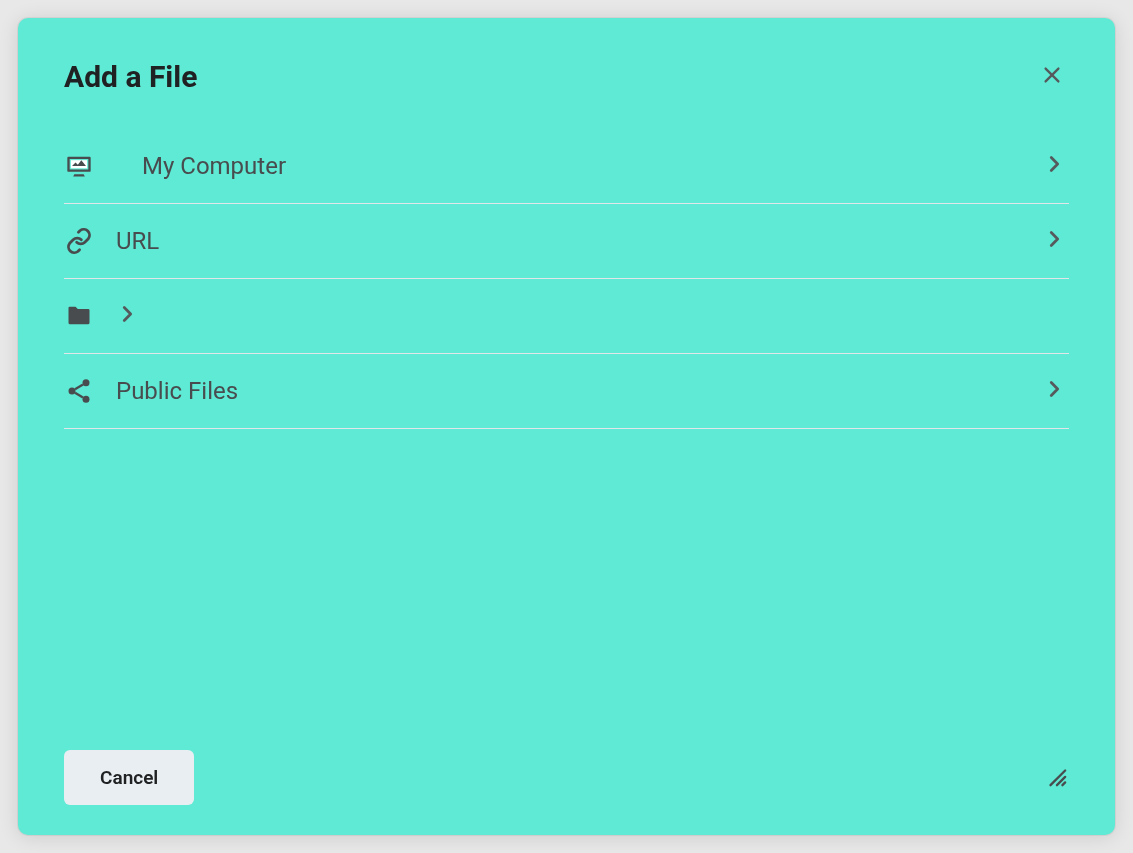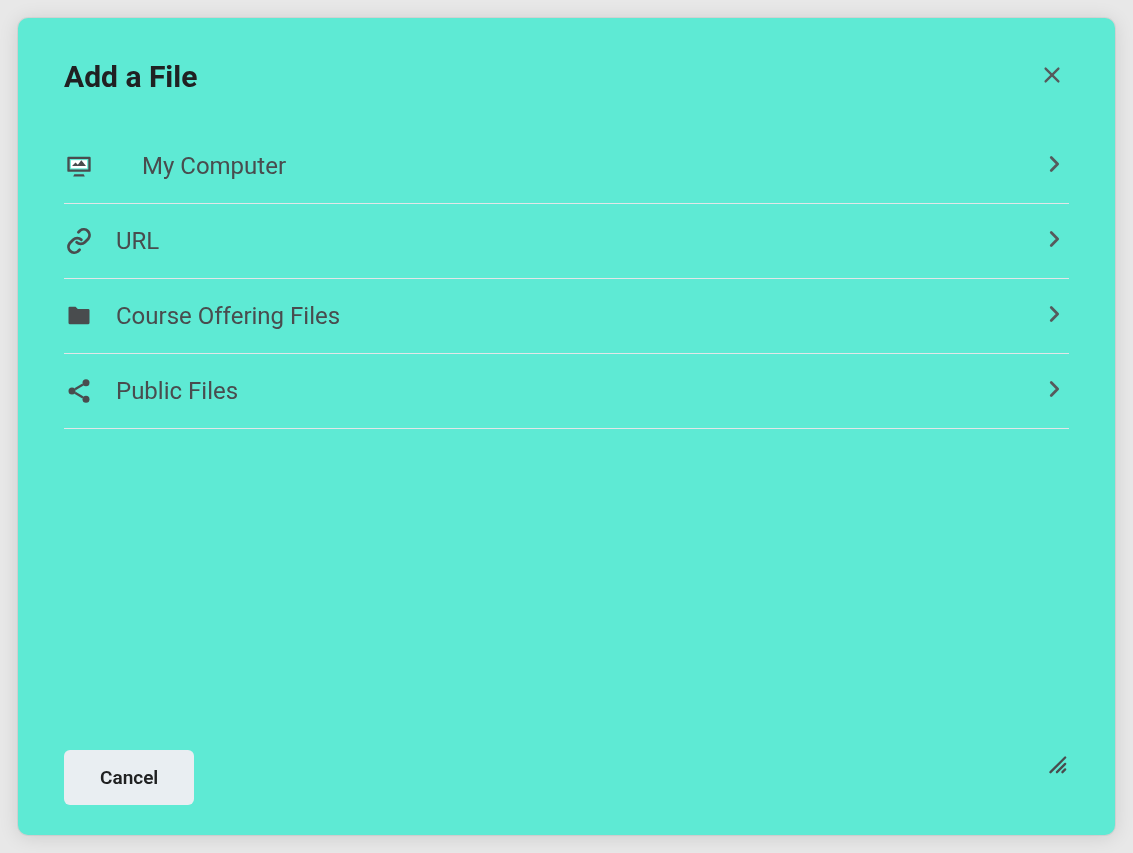--- a/index.html
+++ b/index.html
@@ -96,21 +96,21 @@
     color: #565a5c;
     flex-shrink: 0;
   }
   .chevron svg {
     width: 22px;
     height: 22px;
   }
   .modal-footer {
     display: flex;
     justify-content: space-between;
-    align-items: flex-start;
+    align-items: center;
     margin-top: 20px;
   }
   .cancel-btn {
     background: #e9eef2;
     border: none;
     border-radius: 6px;
     padding: 16px 36px;
     font-size: 19px;
     font-weight: 600;
     color: #202122;
@@ -177,21 +177,20 @@
         </svg>
       </span>
     </div>
 
     <div class="option-row">
       <span class="option-icon">
         <svg viewBox="0 0 24 24" fill="currentColor">
           <path d="M3 5a1 1 0 0 1 1-1h5l2 2h9a1 1 0 0 1 1 1v11a1 1 0 0 1-1 1H4a1 1 0 0 1-1-1V5z"></path>
         </svg>
       </span>
-      <span class="option-label">Course Offering Files</span>
       <span class="chevron">
         <svg viewBox="0 0 24 24" fill="none" stroke="currentColor" stroke-width="3" stroke-linecap="round" stroke-linejoin="round">
           <polyline points="9 5 16 12 9 19"></polyline>
         </svg>
       </span>
     </div>
 
     <div class="option-row">
       <span class="option-icon">
         <svg viewBox="0 0 24 24" fill="currentColor">

